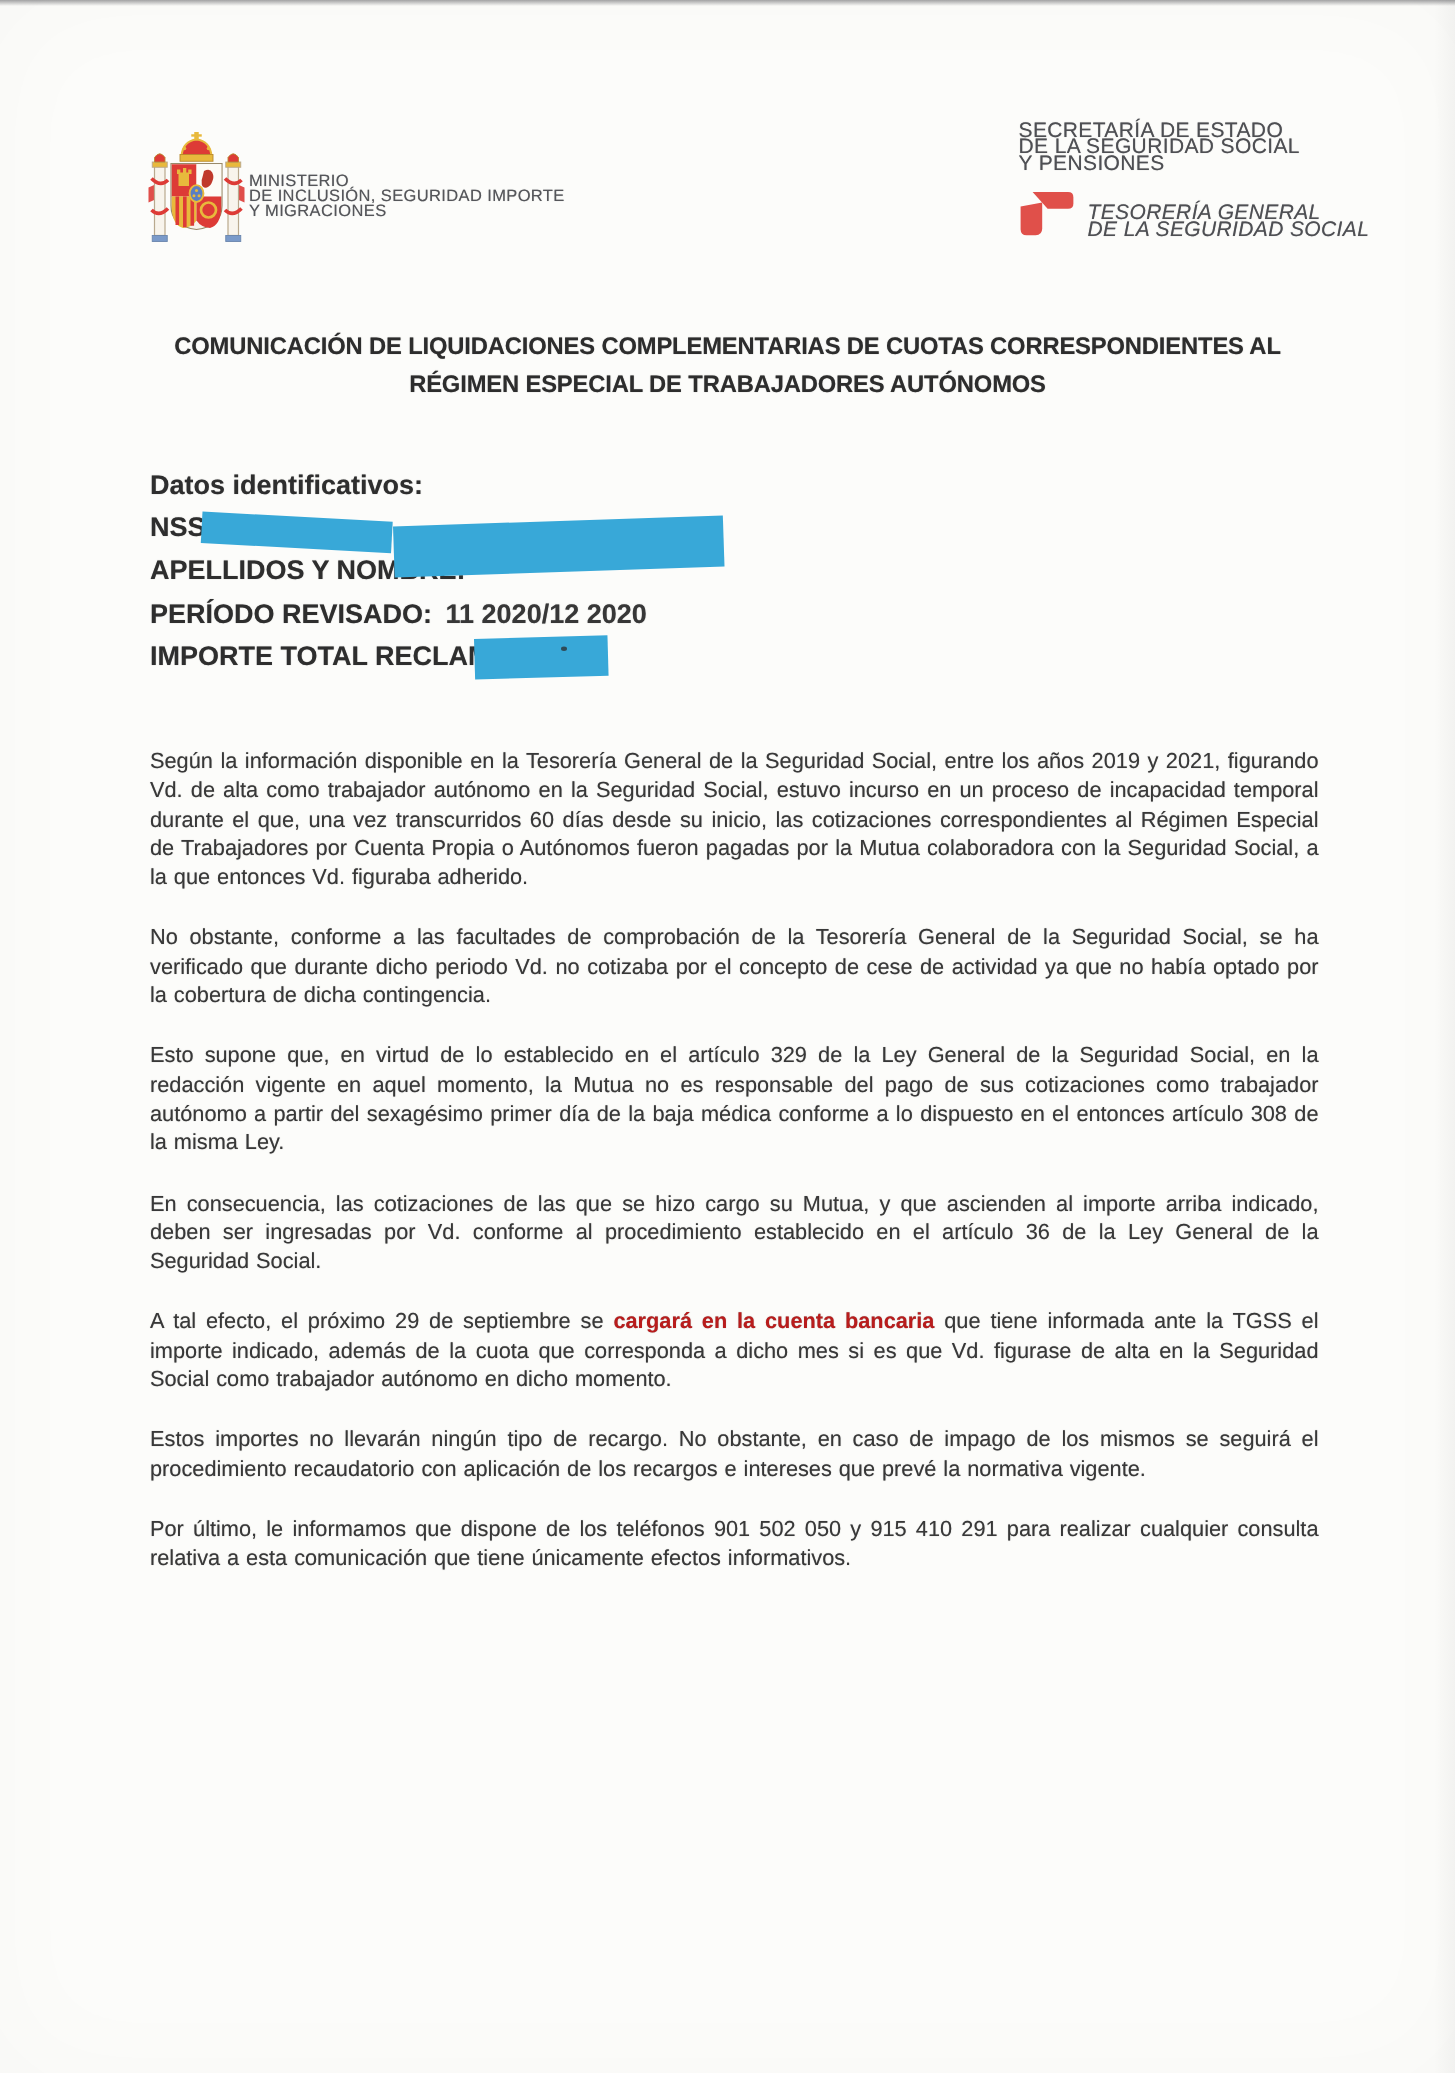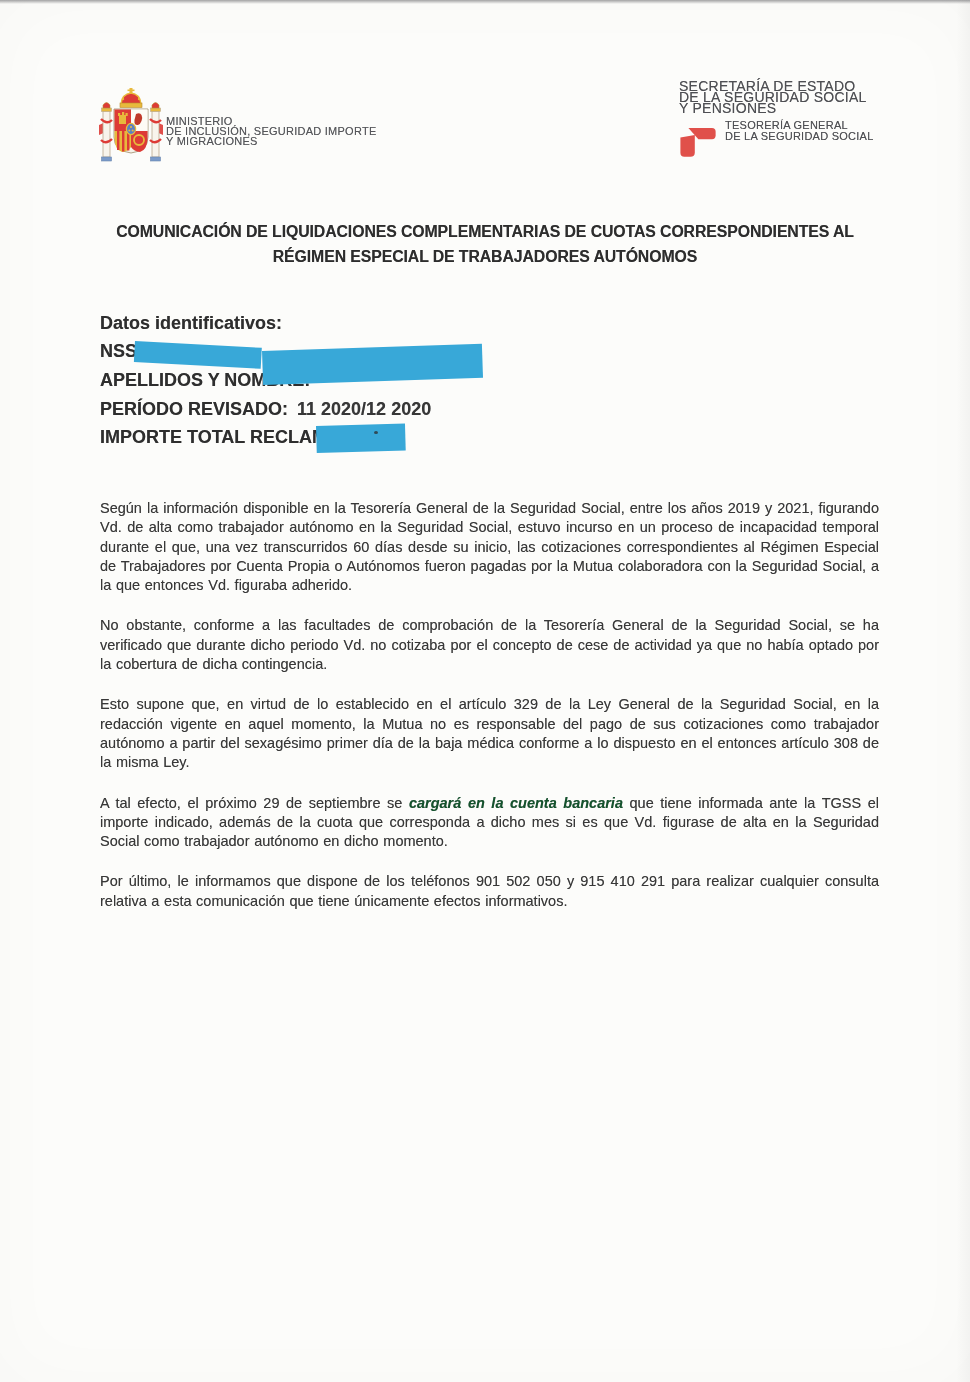--- a/index.html
+++ b/index.html
@@ -53,26 +53,27 @@
     color: #4e4f53;
     text-shadow: 0 0 0.5px rgba(78,79,83,0.6);
   }
   .tgss-logo {
     position: absolute;
     left: 678px; top: 122px;
     width: 40px; height: 44px;
   }
   .tgss-name {
     position: absolute;
-    left: 725px; top: 120px;
-    font-size: 11px;
+    left: 725px; top: 136px;
+    font-size: 14px;
     line-height: 10.6px;
     letter-spacing: 0.25px;
     color: #4e4f53;
     text-shadow: 0 0 0.5px rgba(78,79,83,0.6);
+    font-style: italic;
   }
 
   
   .doc-title {
     position: absolute;
     left: 95px; right: 95px; top: 219px;
     text-align: center;
     font-size: 16px;
     font-weight: 700;
     line-height: 25px;
@@ -139,22 +140,21 @@
     color: #383838;
     text-align: justify;
     word-spacing: 0.6px;
     text-shadow: 0 0 0.6px rgba(56,56,56,0.5);
   }
   .letter-body p {
     margin: 0 0 21px 0;
   }
   .letter-body strong {
     font-weight: 700;
-    color: #14532d;
-    font-style: italic;
+    color: #b91c1c;
   }
 </style>
 </head>
 <body>
 
 <div class="page">
 
   <div class="scan-top-edge"></div>
   <div class="scan-right-edge"></div>
 
@@ -251,17 +251,19 @@
 
   <div class="redaction redaction-nss"></div>
   <div class="redaction redaction-nombre"></div>
   <div class="redaction redaction-importe"></div>
   <div class="scan-speck"></div>
 
   <div class="letter-body">
     <p>Según la información disponible en la Tesorería General de la Seguridad Social, entre los años 2019 y 2021, figurando Vd. de alta como trabajador autónomo en la Seguridad Social, estuvo incurso en un proceso de incapacidad temporal durante el que, una vez transcurridos 60 días desde su inicio, las cotizaciones correspondientes al Régimen Especial de Trabajadores por Cuenta Propia o Autónomos fueron pagadas por la Mutua colaboradora con la Seguridad Social, a la que entonces Vd. figuraba adherido.</p>
     <p>No obstante, conforme a las facultades de comprobación de la Tesorería General de la Seguridad Social, se ha verificado que durante dicho periodo Vd. no cotizaba por el concepto de cese de actividad ya que no había optado por la cobertura de dicha contingencia.</p>
     <p>Esto supone que, en virtud de lo establecido en el artículo 329 de la Ley General de la Seguridad Social, en la redacción vigente en aquel momento, la Mutua no es responsable del pago de sus cotizaciones como trabajador autónomo a partir del sexagésimo primer día de la baja médica conforme a lo dispuesto en el entonces artículo 308 de la misma Ley.</p>
+    <p>En consecuencia, las cotizaciones de las que se hizo cargo su Mutua, y que ascienden al importe arriba indicado, deben ser ingresadas por Vd. conforme al procedimiento establecido en el artículo 36 de la Ley General de la Seguridad Social.</p>
     <p><span>A tal efecto, el próximo 29 de septiembre se </span><strong>cargará en la cuenta bancaria</strong><span> que tiene informada ante la TGSS el importe indicado, además de la cuota que corresponda a dicho mes si es que Vd. figurase de alta en la Seguridad Social como trabajador autónomo en dicho momento.</span></p>
+    <p>Estos importes no llevarán ningún tipo de recargo. No obstante, en caso de impago de los mismos se seguirá el procedimiento recaudatorio con aplicación de los recargos e intereses que prevé la normativa vigente.</p>
     <p>Por último, le informamos que dispone de los teléfonos 901 502 050 y 915 410 291 para realizar cualquier consulta relativa a esta comunicación que tiene únicamente efectos informativos.</p>
   </div>
 
 </div>
 
 </body></html>

